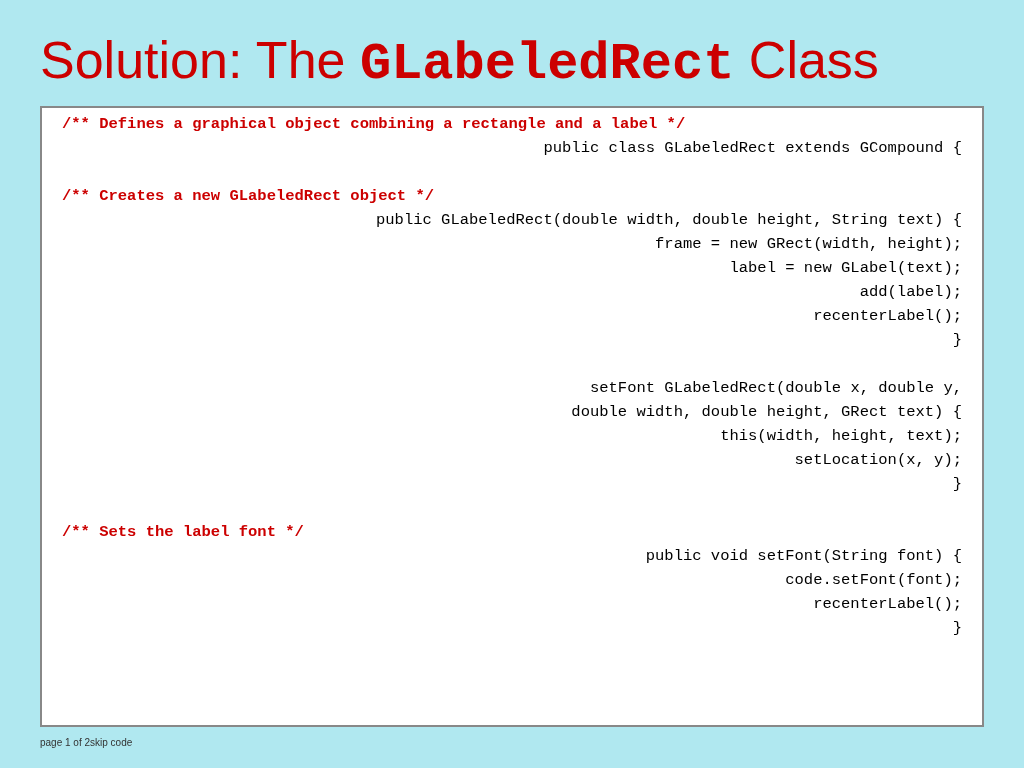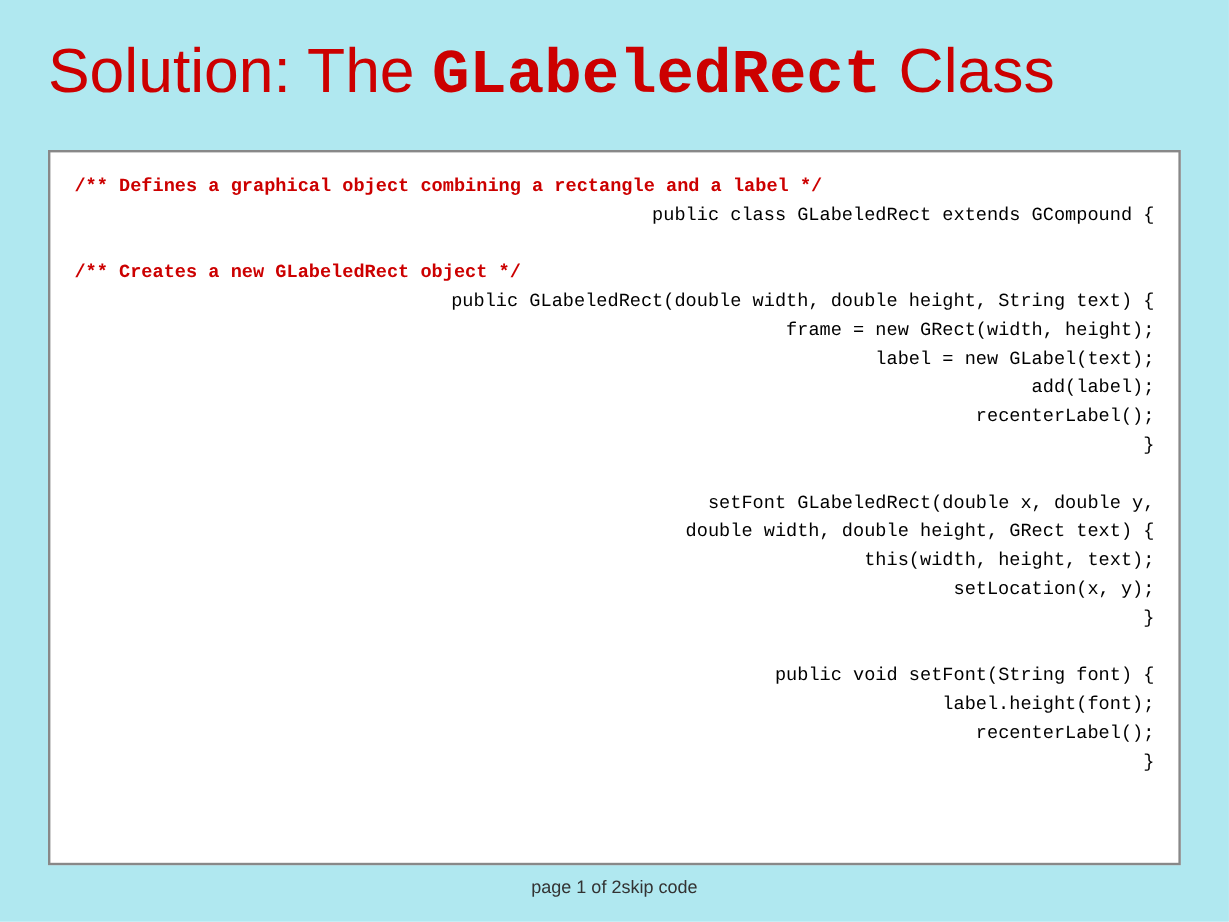--- a/index.html
+++ b/index.html
@@ -24,40 +24,40 @@
       padding: 20px 40px;
       display: flex;
       flex-direction: column;
     }
 
     .title {
       font-size: 52px;
       color: #cc0000;
       font-family: Arial, sans-serif;
       font-weight: normal;
-      margin-bottom: 32px;
+      margin-bottom: 12px;
       padding-top: 10px;
     }
 
     .title-code {
       font-family: 'Courier New', Courier, monospace;
       font-weight: bold;
       color: #cc0000;
     }
 
     .title-normal {
       font-family: Arial, sans-serif;
       font-weight: normal;
       color: #cc0000;
     }
 
     .code-box {
       background-color: #ffffff;
       border: 2px solid #888888;
-      padding: 16px 20px;
+      padding: 4px 20px;
       flex: 1;
       font-family: 'Courier New', Courier, monospace;
       font-size: 15.5px;
       line-height: 1.55;
       overflow: hidden;
     }
 
     .code-line {
       display: block;
       white-space: pre;
@@ -68,24 +68,24 @@
       text-align: right;
     }
 
     .code-red {
       color: #cc0000;
       font-weight: bold;
     }
 
     .footer {
       display: flex;
-      justify-content: center;
+      justify-content: flex-start;
       align-items: center;
       padding-top: 10px;
-      font-size: 15px;
+      font-size: 10px;
       color: #333333;
       font-family: Arial, sans-serif;
     }
   </style>
 </head>
 <body>
 
 <div class="slide-container">
 
   <div class="title">
@@ -103,22 +103,23 @@
     <span class="code-line code-black">      add(label);</span>
     <span class="code-line code-black">      recenterLabel();</span>
     <span class="code-line code-black">   }</span>
     <span class="code-line code-black"> </span>
     <span class="code-line code-black">   setFont GLabeledRect(double x, double y,</span>
     <span class="code-line code-black">                       double width, double height, GRect text) {</span>
     <span class="code-line code-black">      this(width, height, text);</span>
     <span class="code-line code-black">      setLocation(x, y);</span>
     <span class="code-line code-black">   }</span>
     <span class="code-line code-black"> </span>
+    <span class="code-line code-red">/** Sets the label font */</span>
     <span class="code-line code-black">   public void setFont(String font) {</span>
-    <span class="code-line code-black">      label.height(font);</span>
+    <span class="code-line code-black">      code.setFont(font);</span>
     <span class="code-line code-black">      recenterLabel();</span>
     <span class="code-line code-black">   }</span>
   </div>
 
   <div class="footer">
     <span>page 1 of 2</span>
     <span>skip code</span>
   </div>
 
 </div>

